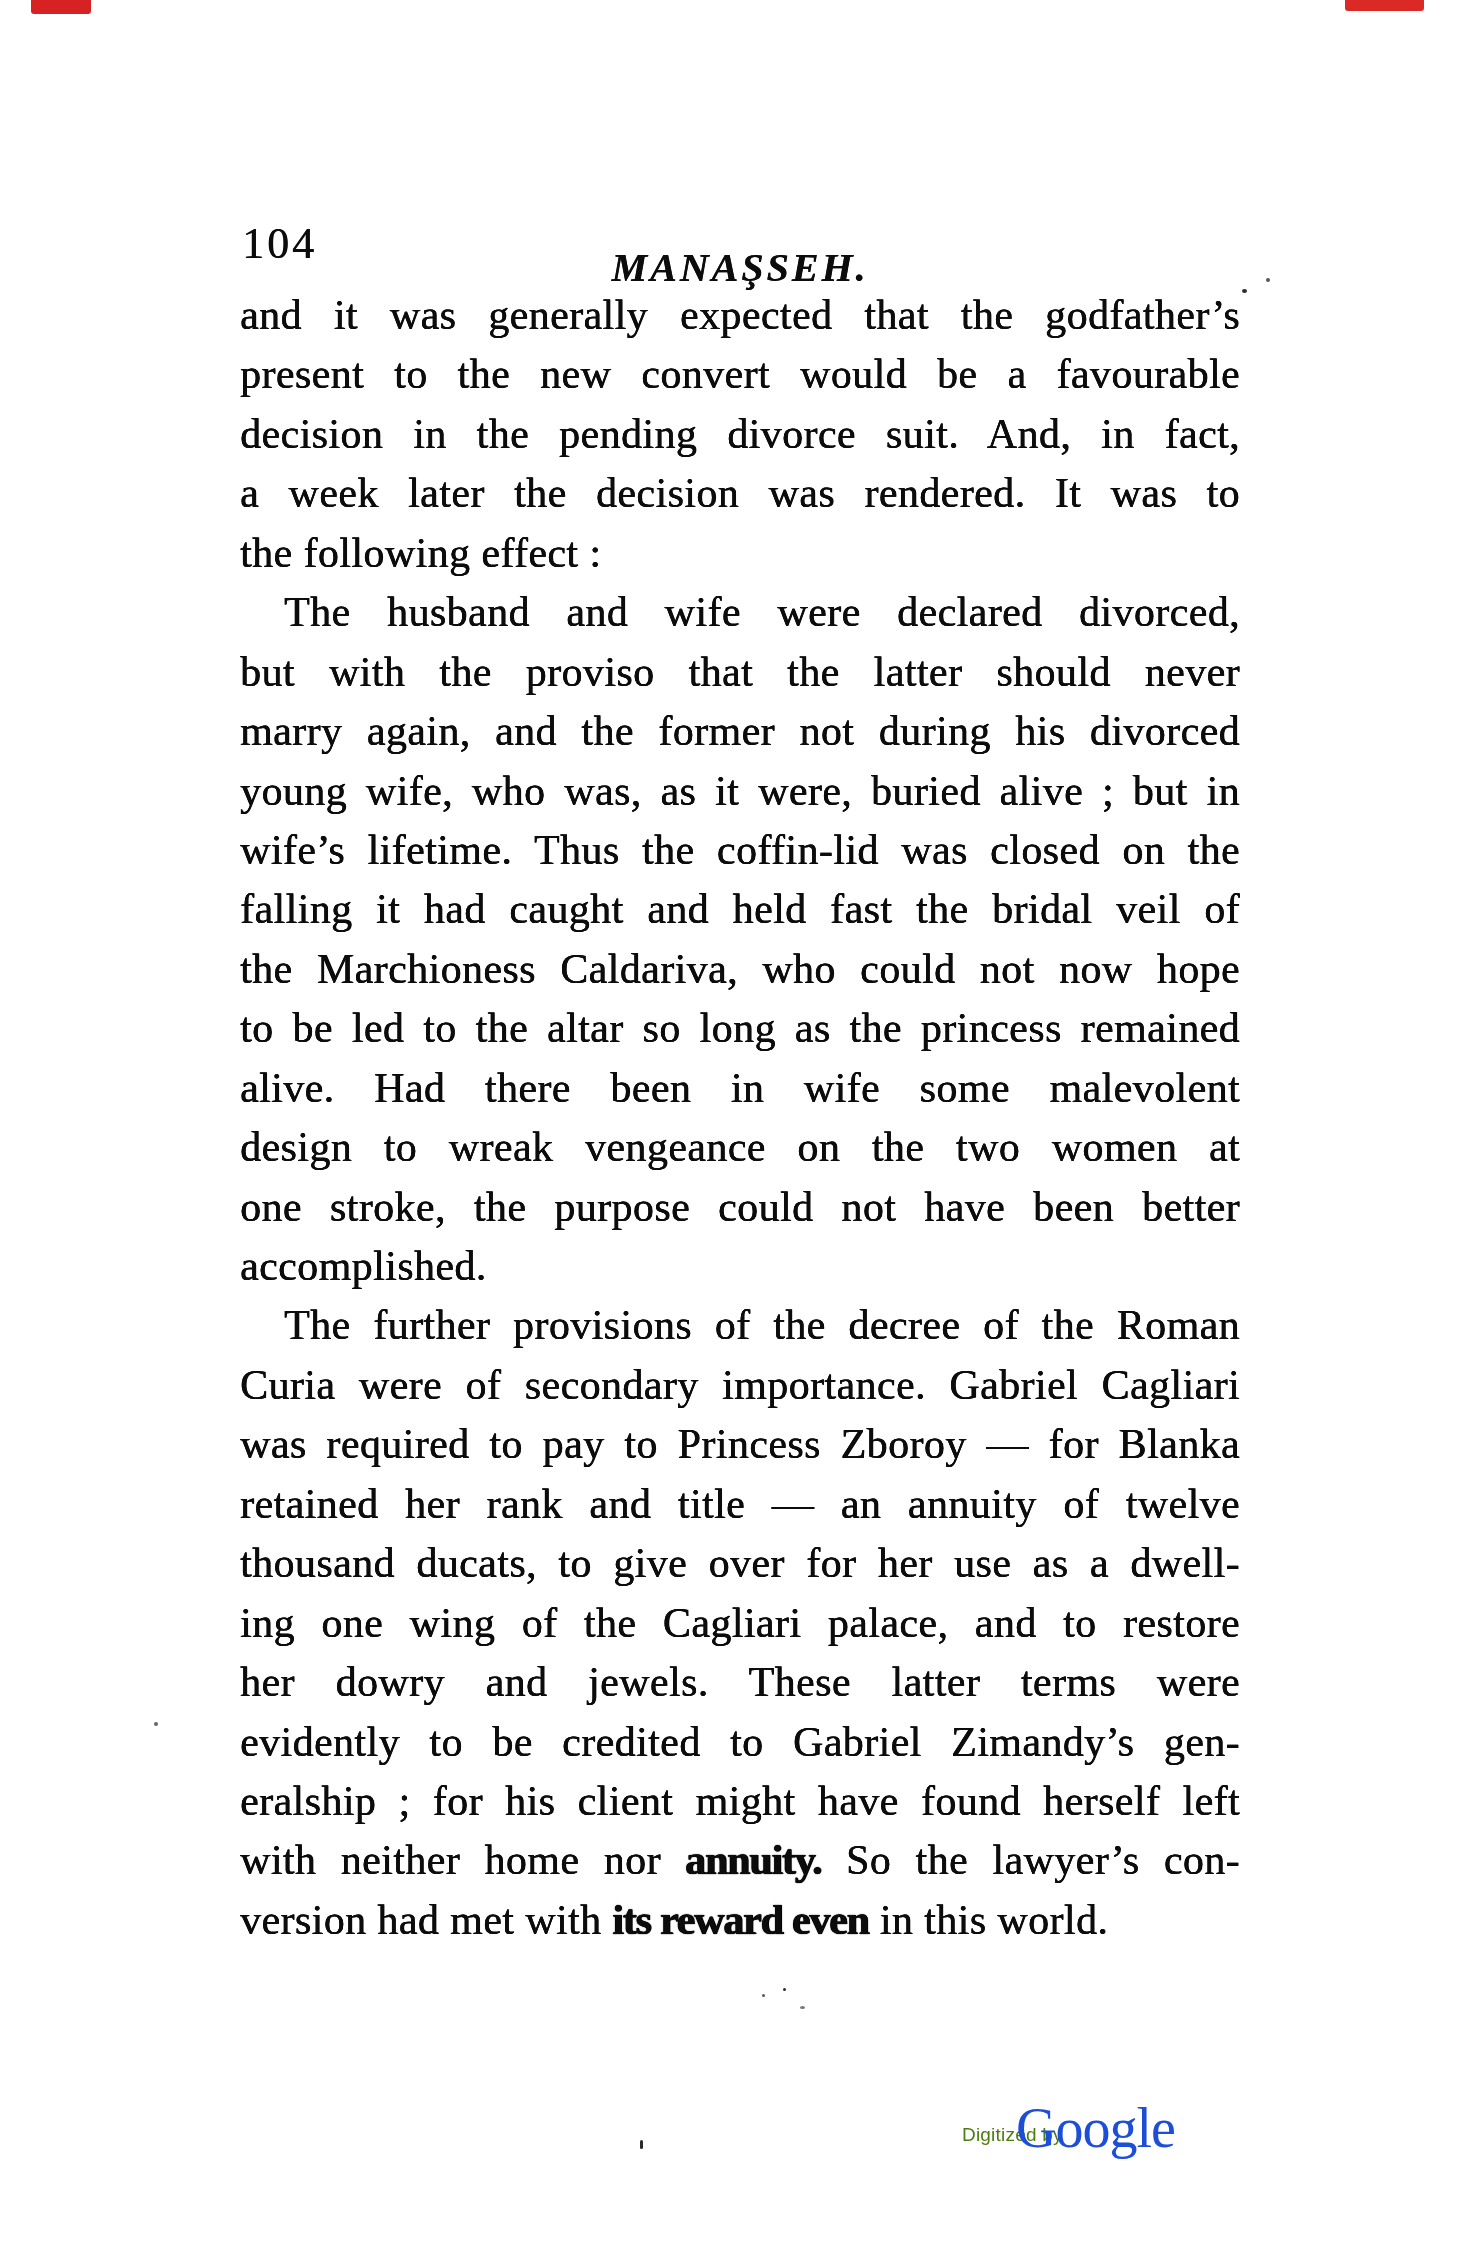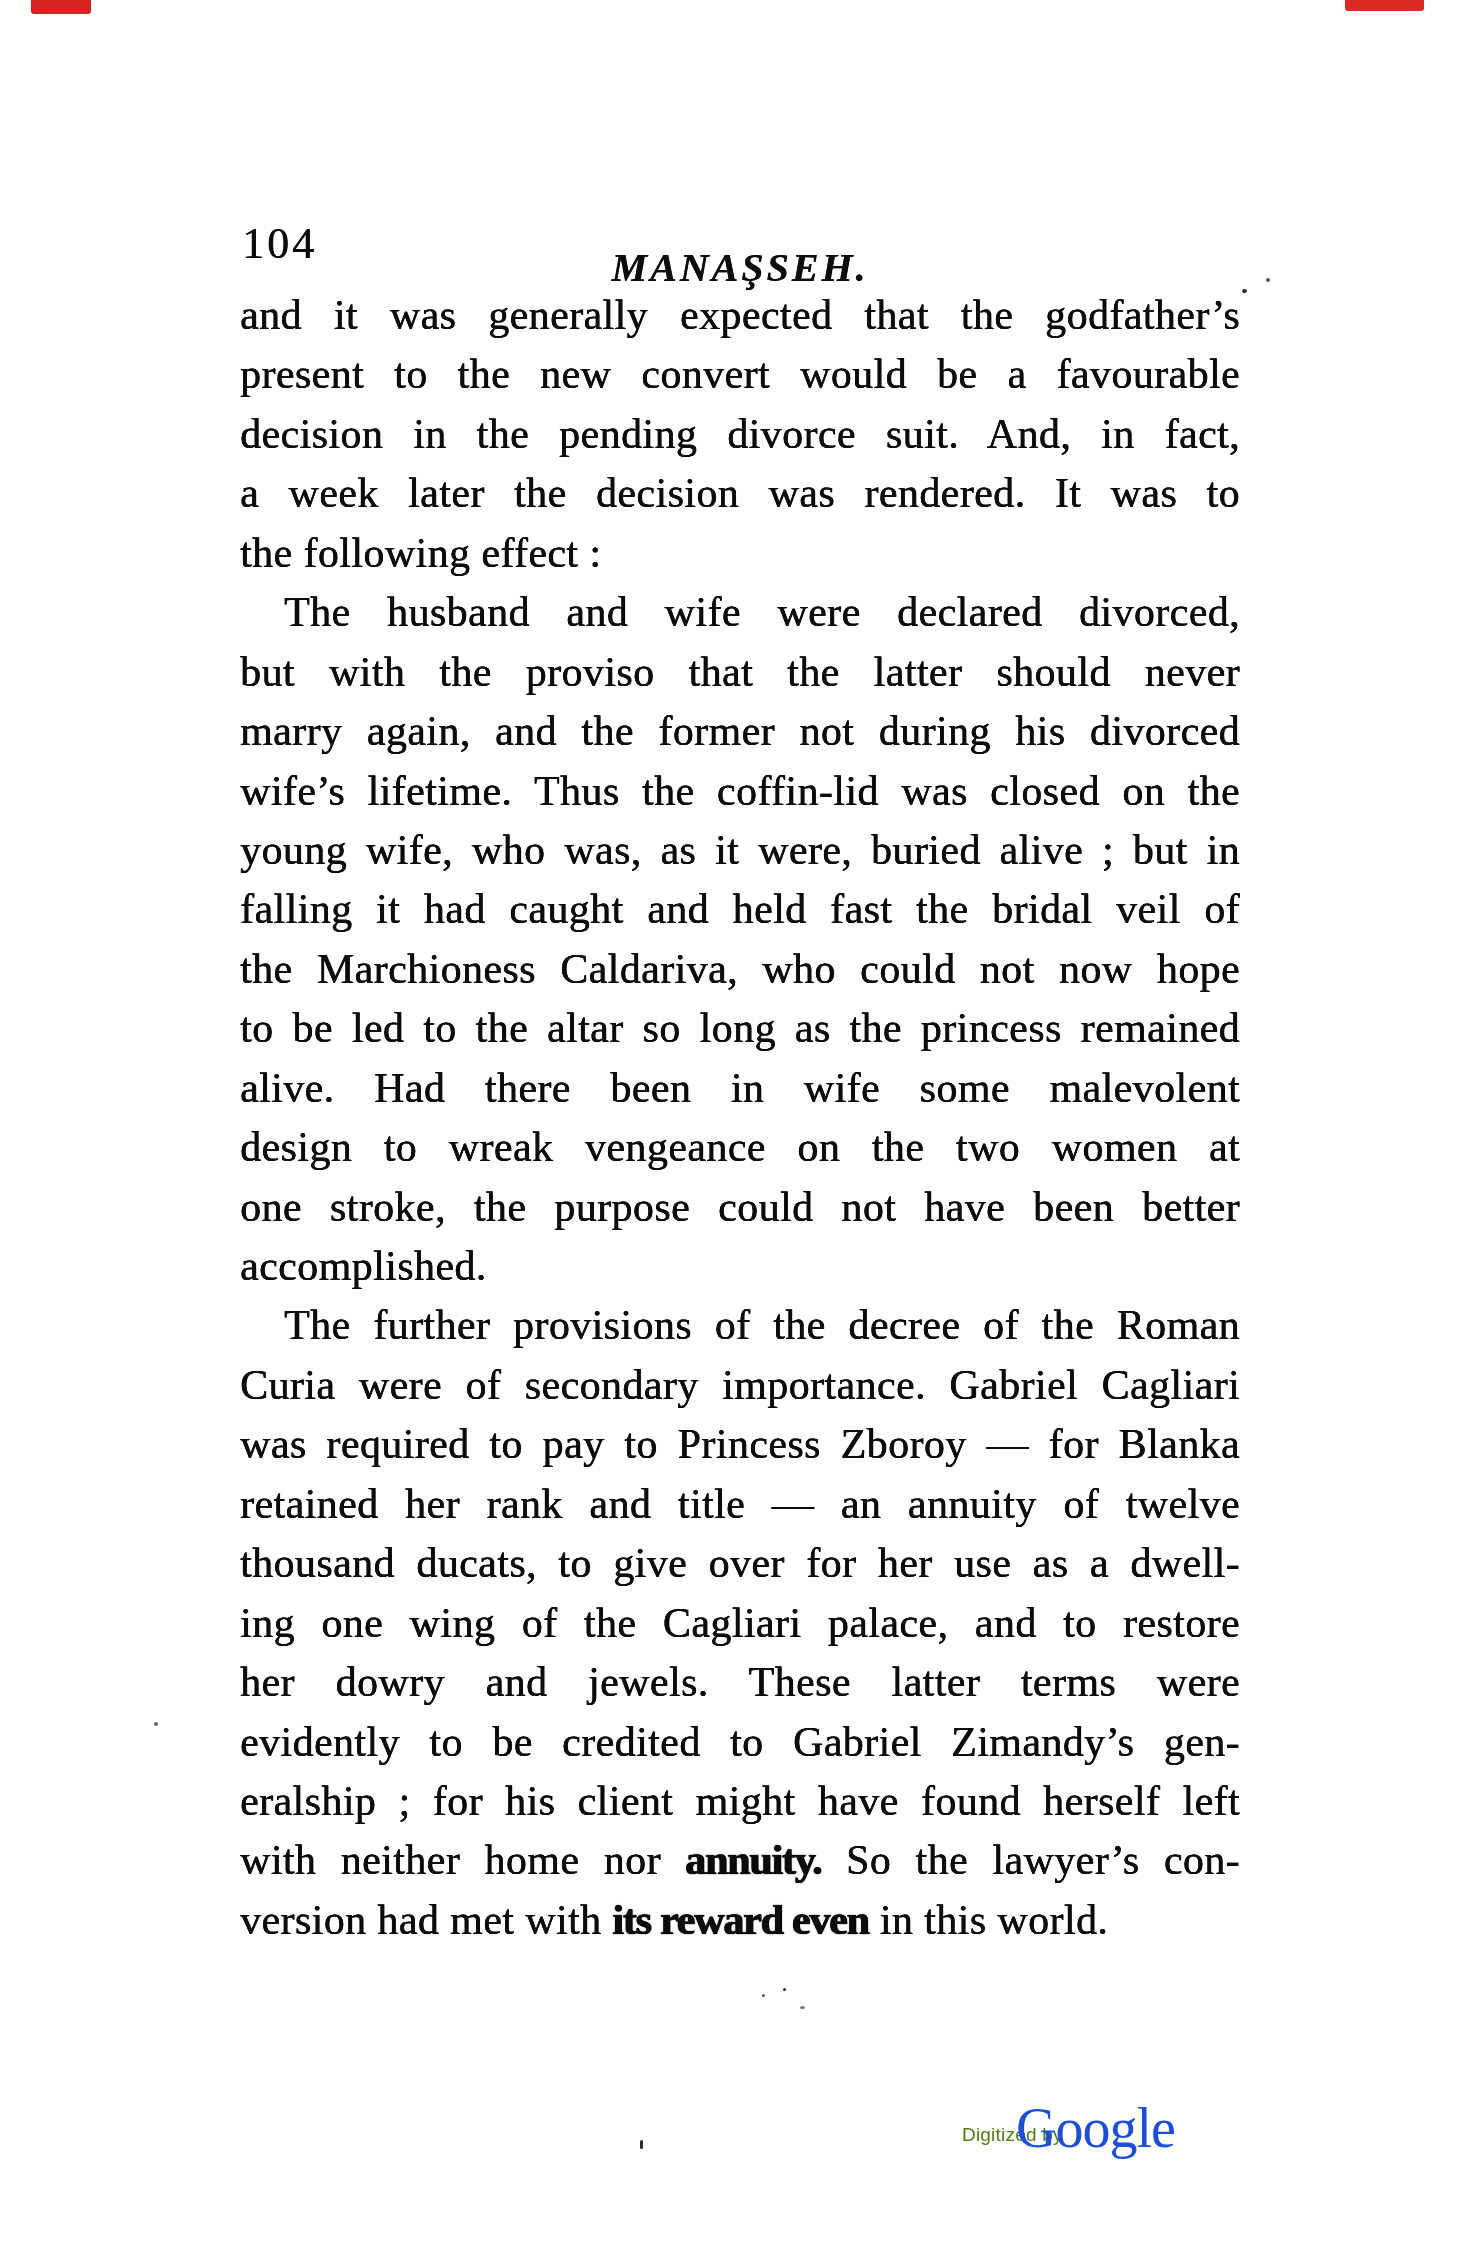--- a/index.html
+++ b/index.html
@@ -79,22 +79,22 @@
 
   <div class="body-text">
     <div class="line">and it was generally expected that the godfather’s</div>
     <div class="line">present to the new convert would be a favourable</div>
     <div class="line">decision in the pending divorce suit. And, in fact,</div>
     <div class="line">a week later the decision was rendered. It was to</div>
     <div class="line end">the following effect :</div>
     <div class="line indent">The husband and wife were declared divorced,</div>
     <div class="line">but with the proviso that the latter should never</div>
     <div class="line">marry again, and the former not during his divorced</div>
+    <div class="line">young wife, who was, as it were, buried alive ; but in</div>
     <div class="line">wife’s lifetime. Thus the coffin-lid was closed on the</div>
-    <div class="line">young wife, who was, as it were, buried alive ; but in</div>
     <div class="line">falling it had caught and held fast the bridal veil of</div>
     <div class="line">the Marchioness Caldariva, who could not now hope</div>
     <div class="line">to be led to the altar so long as the princess remained</div>
     <div class="line">alive. Had there been in wife some malevolent</div>
     <div class="line">design to wreak vengeance on the two women at</div>
     <div class="line">one stroke, the purpose could not have been better</div>
     <div class="line end">accomplished.</div>
     <div class="line indent">The further provisions of the decree of the Roman</div>
     <div class="line">Curia were of secondary importance. Gabriel Cagliari</div>
     <div class="line">was required to pay to Princess Zboroy — for Blanka</div>

